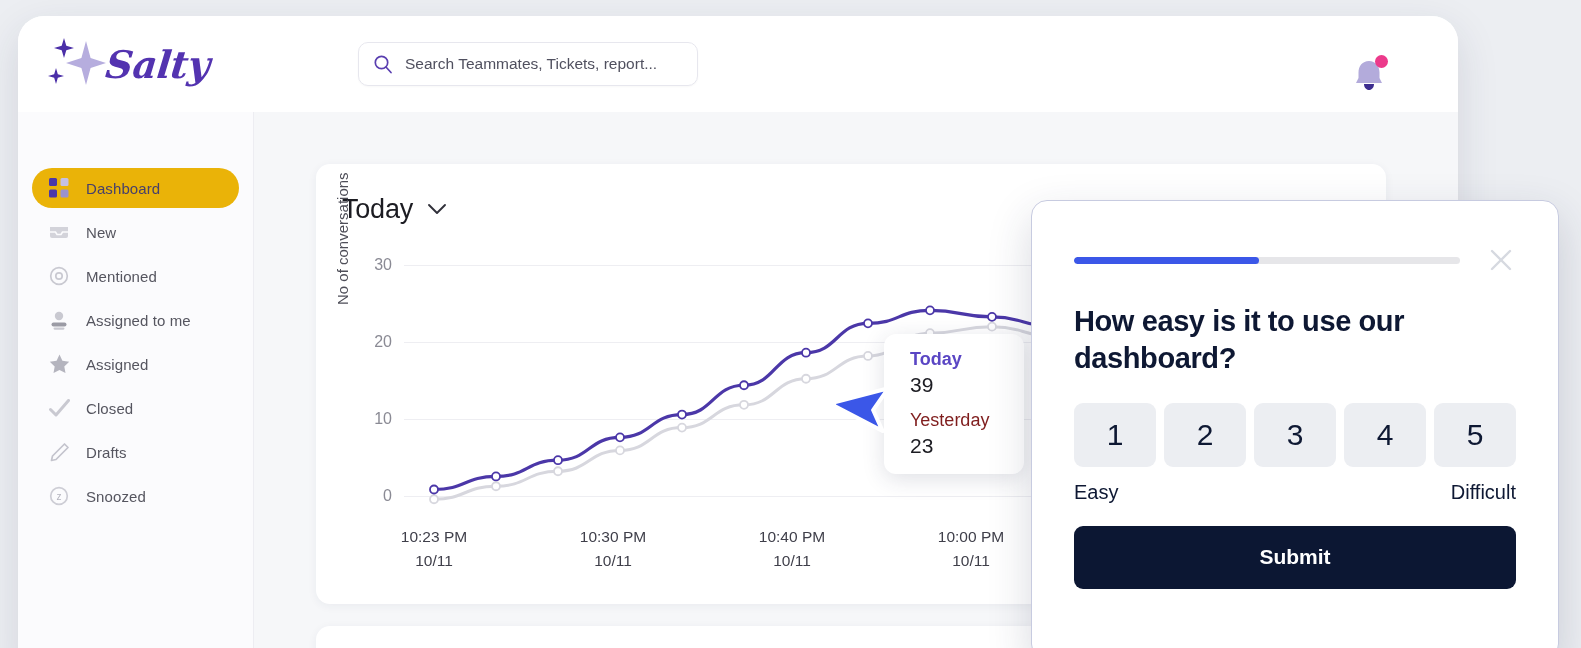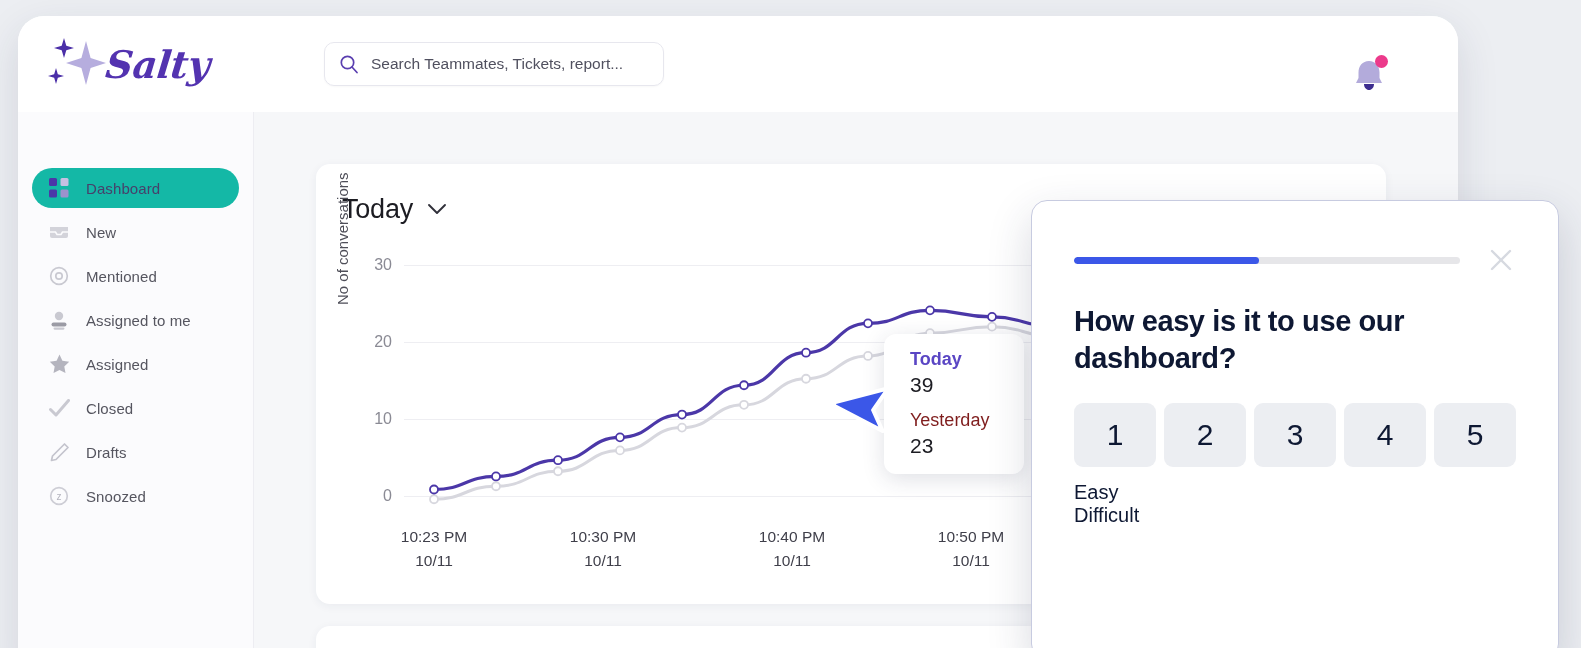--- a/index.html
+++ b/index.html
@@ -45,21 +45,21 @@
     font-style: italic;
     font-weight: bold;
     font-size: 38px;
     color: #5333b0;
     letter-spacing: -0.5px;
     margin-left: 2px;
     transform: skewX(-6deg);
   }
 
   .search-box {
-    margin-left: 24px;
+    margin-left: 58px;
     width: 340px; height: 44px;
     background: #fff;
     border: 1px solid #e7e7ee;
     border-radius: 10px;
     display: flex; align-items: center;
     padding: 8px 14px;
     box-shadow: 0 1px 2px rgba(0,0,0,0.03);
   }
   .search-icon { width: 20px; height: 20px; flex: none; }
   .search-input {
@@ -92,21 +92,21 @@
     padding-top: 56px;
   }
   .nav-item {
     display: flex; align-items: center;
     height: 40px;
     margin: 0 14px 4px 14px;
     padding-left: 16px;
     border-radius: 20px;
     cursor: pointer;
   }
-  .nav-item.active { background: #14b8a6; }
+  .nav-item.active { background: #eab308; }
   .nav-icon {
     width: 22px; height: 22px; flex: none;
     display: flex; align-items: center; justify-content: center;
   }
   .nav-label {
     margin-left: 16px;
     font-size: 15px;
     color: #55555f;
     letter-spacing: 0.1px;
   }
@@ -235,21 +235,21 @@
     background: #eceef2;
     border: none; border-radius: 9px;
     font-family: "Liberation Sans", sans-serif;
     font-size: 30px;
     color: #0e1833;
     cursor: pointer;
   }
   .rating-labels {
     display: flex; justify-content: space-between;
     margin-top: 14px;
-    font-size: 20px; color: #0e1833; flex-direction: column;
+    font-size: 20px; color: #0e1833;
   }
   .submit-btn {
     margin-top: 22px;
     width: 100%; height: 63px;
     background: #0c1733;
     border: none; border-radius: 9px;
     color: #ffffff;
     font-family: "Liberation Sans", sans-serif;
     font-size: 21px;
     font-weight: bold;
@@ -450,30 +450,30 @@
                   <circle cx="712" cy="83.4" r="4" fill="#ffffff" stroke="#4b37a8" stroke-width="1.8"></circle>
                   <circle cx="774" cy="99.68571428571428" r="4" fill="#ffffff" stroke="#4b37a8" stroke-width="1.8"></circle>
                   <circle cx="836" cy="106.20000000000002" r="4" fill="#ffffff" stroke="#4b37a8" stroke-width="1.8"></circle>
                 </g>
             </svg>
 
             <div class="xtick" style="left:30px;">
               <div>10:23 PM</div>
               <div>10/11</div>
             </div>
-            <div class="xtick" style="left:199px;">
+            <div class="xtick" style="left:209px;">
               <div>10:30 PM</div>
               <div>10/11</div>
             </div>
             <div class="xtick" style="left:388px;">
               <div>10:40 PM</div>
               <div>10/11</div>
             </div>
             <div class="xtick" style="left:567px;">
-              <div>10:50 PM</div>
+              <div>10:00 PM</div>
               <div>10/11</div>
             </div>
             <div class="xtick" style="left:746px;">
               <div>11:00 PM</div>
               <div>10/11</div>
             </div>
           </div>
         </div>
       </div>
 
@@ -517,15 +517,16 @@
       <button class="rating-btn">3</button>
       <button class="rating-btn">4</button>
       <button class="rating-btn">5</button>
     </div>
 
     <div class="rating-labels">
       <span>Easy</span>
       <span>Difficult</span>
     </div>
 
+    <button class="submit-btn">Submit</button>
   </div>
 
 </div>
 
 </body></html>

